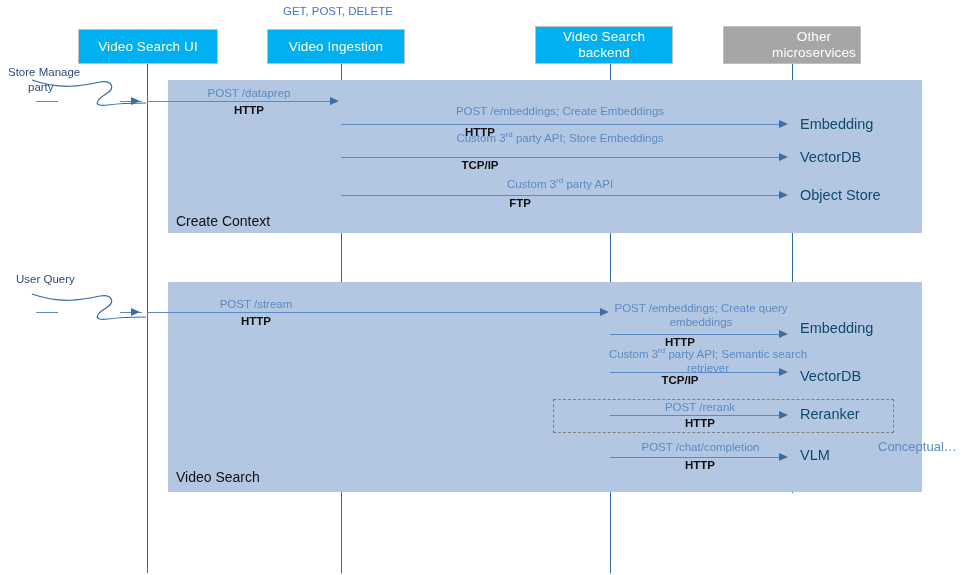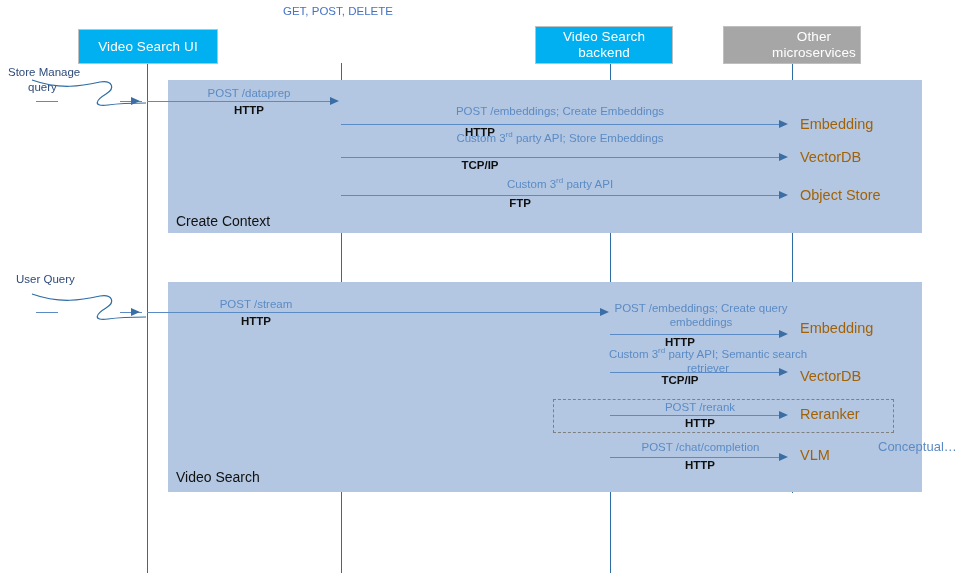--- a/index.html
+++ b/index.html
@@ -77,21 +77,21 @@
     position: absolute;
     color: #0f0f0f;
     font-size: 11.5px;
     font-weight: bold;
     line-height: 1.2;
     text-align: center;
     white-space: nowrap;
   }
   .target-name {
     position: absolute;
-    color: #a16207;
+    color: #0c4a6e;
     font-size: 14.5px;
     line-height: 1.1;
     white-space: nowrap;
   }
   .phase-name {
     position: absolute;
     color: #111111;
     font-size: 14px;
     white-space: nowrap;
   }
@@ -137,30 +137,33 @@
   <div class="lifeline" style="left:341px; top:63px; height:510px;"></div>
   <div class="lifeline" style="left:610px; top:63px; height:510px;"></div>
   <div class="lifeline" style="left:792px; top:63px; height:430px;"></div>
 
   <div class="band" style="left:168px; top:80px; width:754px; height:153px;"></div>
   <div class="band" style="left:168px; top:282px; width:754px; height:210px;"></div>
 
   <div class="participant blue" style="left:78px; top:29px; width:140px; height:35px;">
     <span>Video Search UI</span>
   </div>
+  <div class="participant blue" style="left:267px; top:29px; width:138px; height:35px;">
+    <span>Video Ingestion</span>
+  </div>
   <div class="participant blue" style="left:535px; top:26px; width:138px; height:38px;">
     <span>Video Search backend</span>
   </div>
   <div class="participant gray" style="left:723px; top:26px; width:138px; height:38px;padding-left:44px;">
     <span>Other microservices</span>
   </div>
 
   <div class="actor-note" style="left:8px; top:65px;">
     <span>Store Manage</span><br>
-    <span style="display:inline-block; margin-left:20px;">query</span>
+    <span style="display:inline-block; margin-left:20px;">party</span>
   </div>
 
   <svg class="squiggle" style="left:30px; top:74px;" width="130" height="36" viewBox="0 0 130 36">
     <path d="M2 6 C 30 16, 52 12, 70 8 C 82 6, 86 14, 76 20 C 66 26, 62 33, 78 31 C 92 29, 104 29, 116 29" fill="none" stroke="#2E6CA4" stroke-width="1.2"></path>
   </svg>
   <div class="msgline" style="left:36px; top:101px; width:22px;"></div>
   <div class="msgline" style="left:120px; top:101px; width:22px;"></div>
   <div class="arrowhead" style="left:131px; top:97px;"></div>
 
   <div class="msgline" style="left:147px; top:101px; width:185px;"></div>

